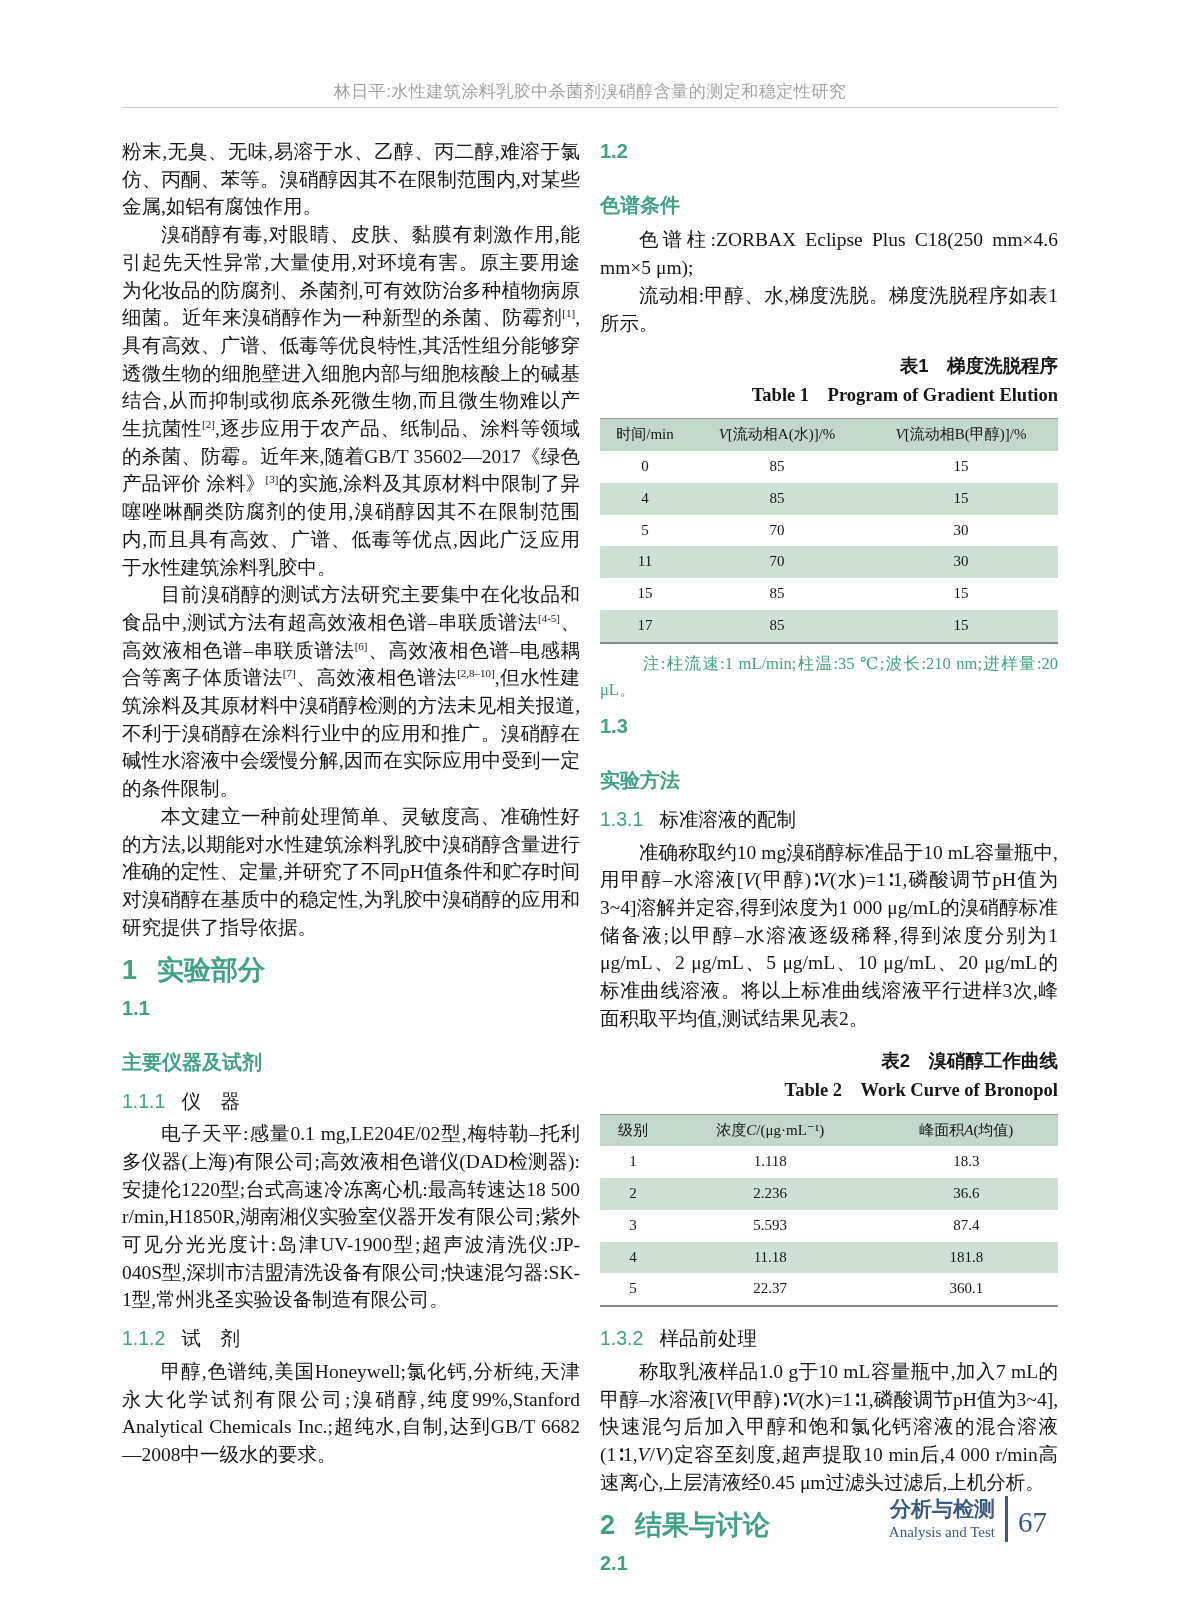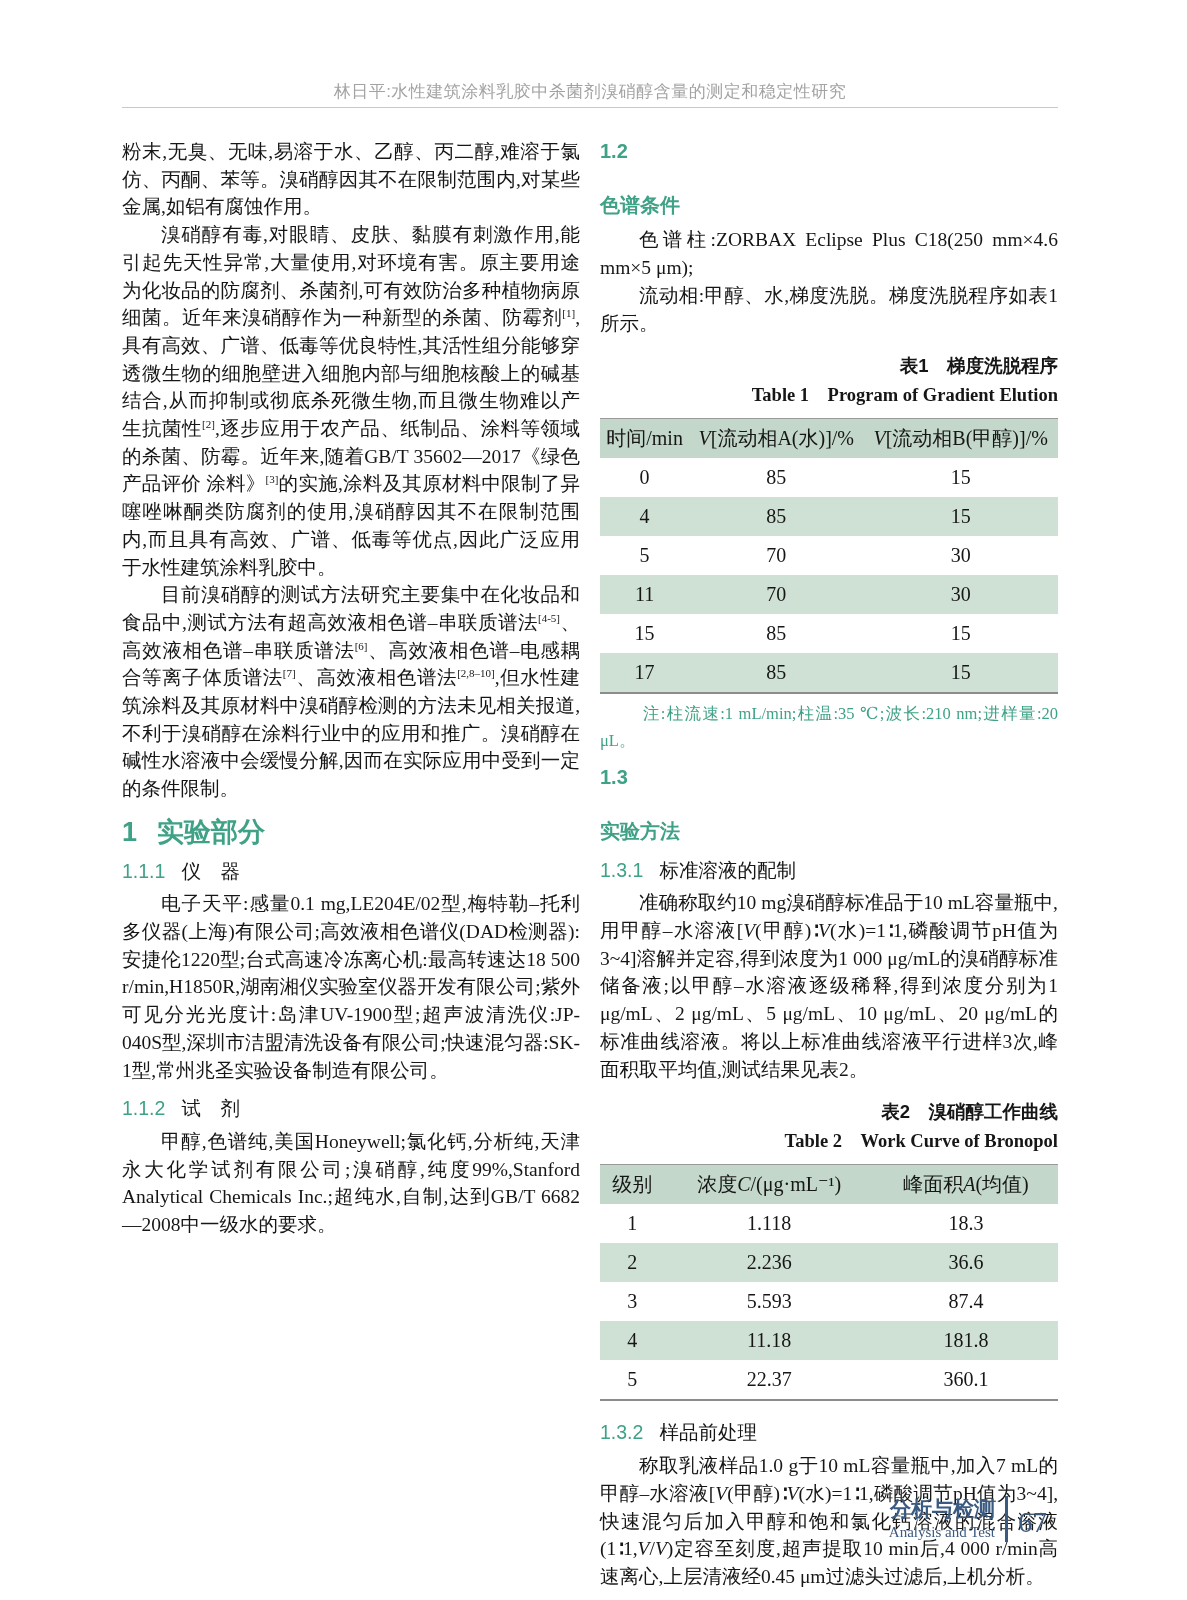--- a/index.html
+++ b/index.html
@@ -23,21 +23,21 @@
   i{font-style:italic;}
 
   h1.sec,h2.sec,h3.sec{font-family:"Liberation Sans","DejaVu Sans",sans-serif;display:flex;}
   h1.sec{font-size:27px;font-weight:bold;color:#3fa186;margin:16px 0 10px;gap:20px;}
   h2.sec{font-size:20px;font-weight:bold;color:#3fa186;margin:10px 0 7px;gap:26px;flex-direction:column;}
   h3.sec{font-size:19.5px;font-weight:normal;color:#161616;margin:11px 0 5px;gap:16px;}
   h3.sec .num{color:#3fa186;}
 
   .tbl-caption{margin-top:14px;text-align:right;font-weight:bold;font-size:18.5px;line-height:1.6;}
   .tbl-caption .cn{font-family:"Liberation Sans","DejaVu Sans",sans-serif;}
-  table.data{width:100%;border-collapse:collapse;margin-top:8px;font-size:20px;
+  table.data{width:100%;border-collapse:collapse;margin-top:8px;font-size:15px;
     border-top:1px solid #9a9a9a;border-bottom:2px solid #8c8c8c;}
   table.data th{background:#c3d7ca;font-weight:normal;padding:5px 3px;text-align:center;line-height:1.45;}
   table.data td{padding:5px 3px;text-align:center;line-height:1.45;}
   table.data tbody tr:nth-child(even){background:#cfe0d4;}
   .tbl-note{color:#3fa186;font-size:16.5px;line-height:1.6;text-indent:2.6em;margin-top:7px;margin-bottom:4px;text-align:justify;}
 
   .footer{position:absolute;top:1496px;right:140px;display:flex;align-items:center;gap:10px;color:#3b5a80;}
   .footer-labels{text-align:right;}
   .footer-cn{font-family:"Liberation Sans","DejaVu Sans",sans-serif;font-weight:bold;font-size:21px;line-height:1.1;}
   .footer-en{font-size:15px;margin-top:3px;}
@@ -51,25 +51,30 @@
 
   <div class="running-head">林日平:水性建筑涂料乳胶中杀菌剂溴硝醇含量的测定和稳定性研究</div>
   <div class="head-rule"></div>
 
   <div class="columns">
 
     <div class="col">
       <p>粉末,无臭、无味,易溶于水、乙醇、丙二醇,难溶于氯仿、丙酮、苯等。溴硝醇因其不在限制范围内,对某些金属,如铝有腐蚀作用。</p>
       <p class="indent">溴硝醇有毒,对眼睛、皮肤、黏膜有刺激作用,能引起先天性异常,大量使用,对环境有害。原主要用途为化妆品的防腐剂、杀菌剂,可有效防治多种植物病原细菌。近年来溴硝醇作为一种新型的杀菌、防霉剂<sup>[1]</sup>,具有高效、广谱、低毒等优良特性,其活性组分能够穿透微生物的细胞壁进入细胞内部与细胞核酸上的碱基结合,从而抑制或彻底杀死微生物,而且微生物难以产生抗菌性<sup>[2]</sup>,逐步应用于农产品、纸制品、涂料等领域的杀菌、防霉。近年来,随着GB/T 35602—2017《绿色产品评价  涂料》<sup>[3]</sup>的实施,涂料及其原材料中限制了异噻唑啉酮类防腐剂的使用,溴硝醇因其不在限制范围内,而且具有高效、广谱、低毒等优点,因此广泛应用于水性建筑涂料乳胶中。</p>
       <p class="indent">目前溴硝醇的测试方法研究主要集中在化妆品和食品中,测试方法有超高效液相色谱–串联质谱法<sup>[4-5]</sup>、高效液相色谱–串联质谱法<sup>[6]</sup>、高效液相色谱–电感耦合等离子体质谱法<sup>[7]</sup>、高效液相色谱法<sup>[2,8–10]</sup>,但水性建筑涂料及其原材料中溴硝醇检测的方法未见相关报道,不利于溴硝醇在涂料行业中的应用和推广。溴硝醇在碱性水溶液中会缓慢分解,因而在实际应用中受到一定的条件限制。</p>
+      <p class="indent">本文建立一种前处理简单、灵敏度高、准确性好的方法,以期能对水性建筑涂料乳胶中溴硝醇含量进行准确的定性、定量,并研究了不同pH值条件和贮存时间对溴硝醇在基质中的稳定性,为乳胶中溴硝醇的应用和研究提供了指导依据。</p>
 
       <h1 class="sec">
         <span class="num">1</span>
         <span>实验部分</span>
       </h1>
+      <h2 class="sec">
+        <span class="num">1.1</span>
+        <span>主要仪器及试剂</span>
+      </h2>
       <h3 class="sec">
         <span class="num">1.1.1</span>
         <span>仪　器</span>
       </h3>
       <p class="indent">电子天平:感量0.1 mg,LE204E/02型,梅特勒–托利多仪器(上海)有限公司;高效液相色谱仪(DAD检测器):安捷伦1220型;台式高速冷冻离心机:最高转速达18 500 r/min,H1850R,湖南湘仪实验室仪器开发有限公司;紫外可见分光光度计:岛津UV-1900型;超声波清洗仪:JP-040S型,深圳市洁盟清洗设备有限公司;快速混匀器:SK-1型,常州兆圣实验设备制造有限公司。</p>
 
       <h3 class="sec">
         <span class="num">1.1.2</span>
         <span>试　剂</span>
       </h3>

